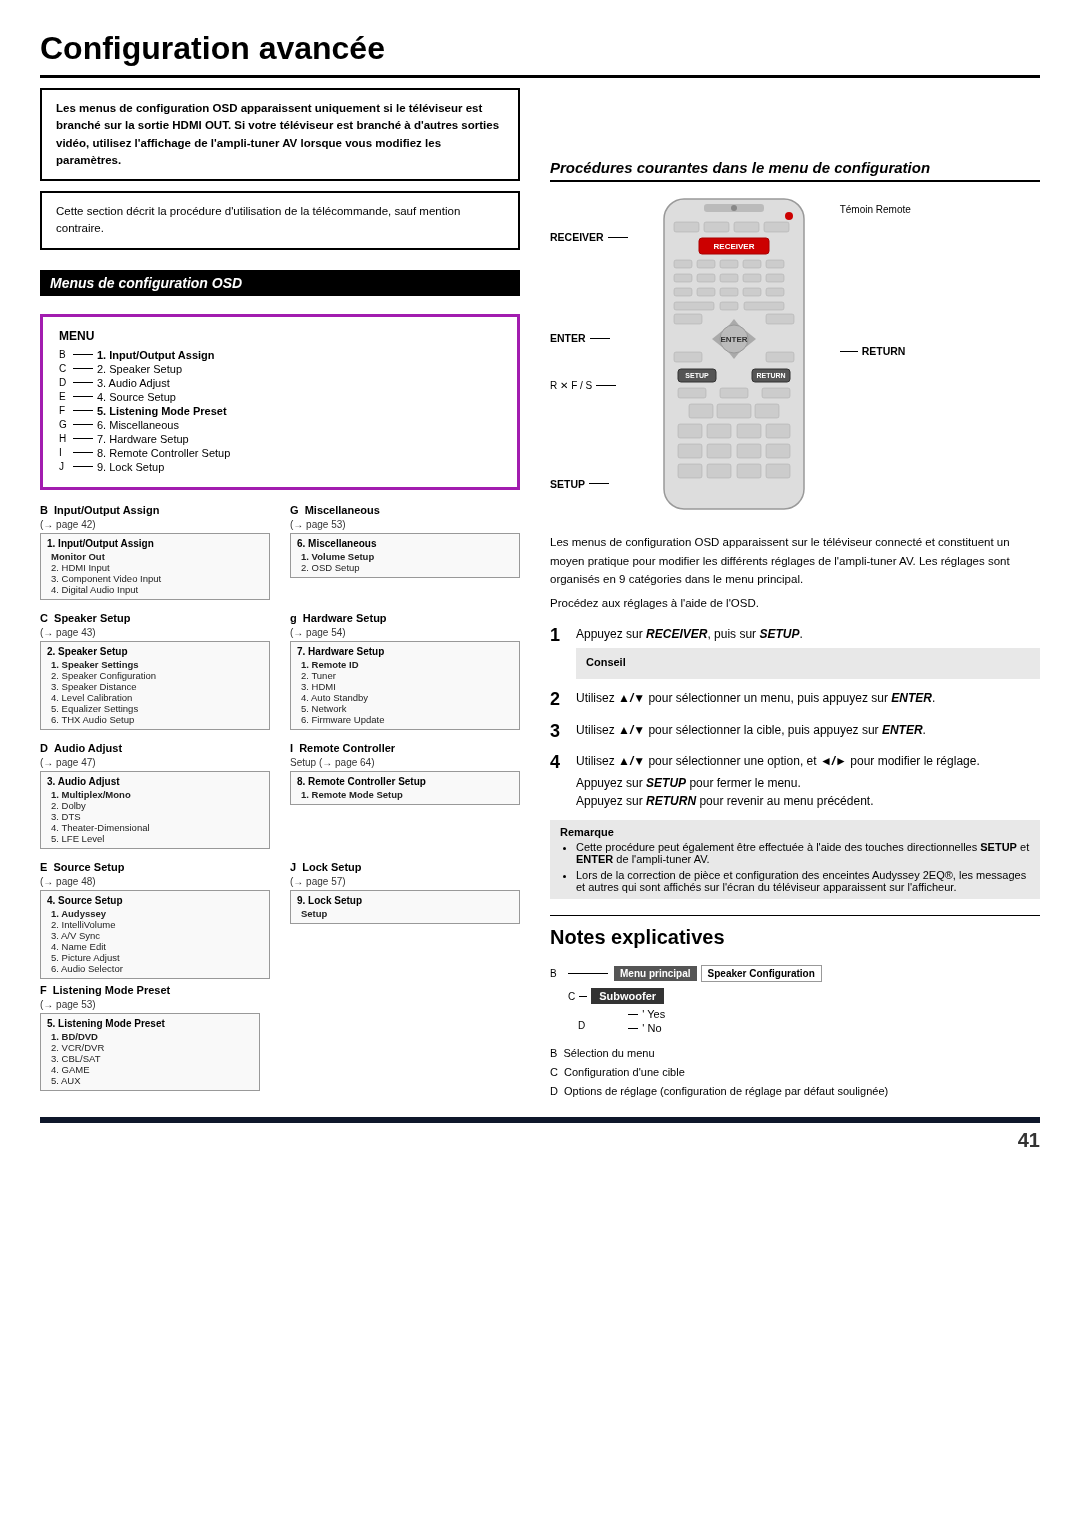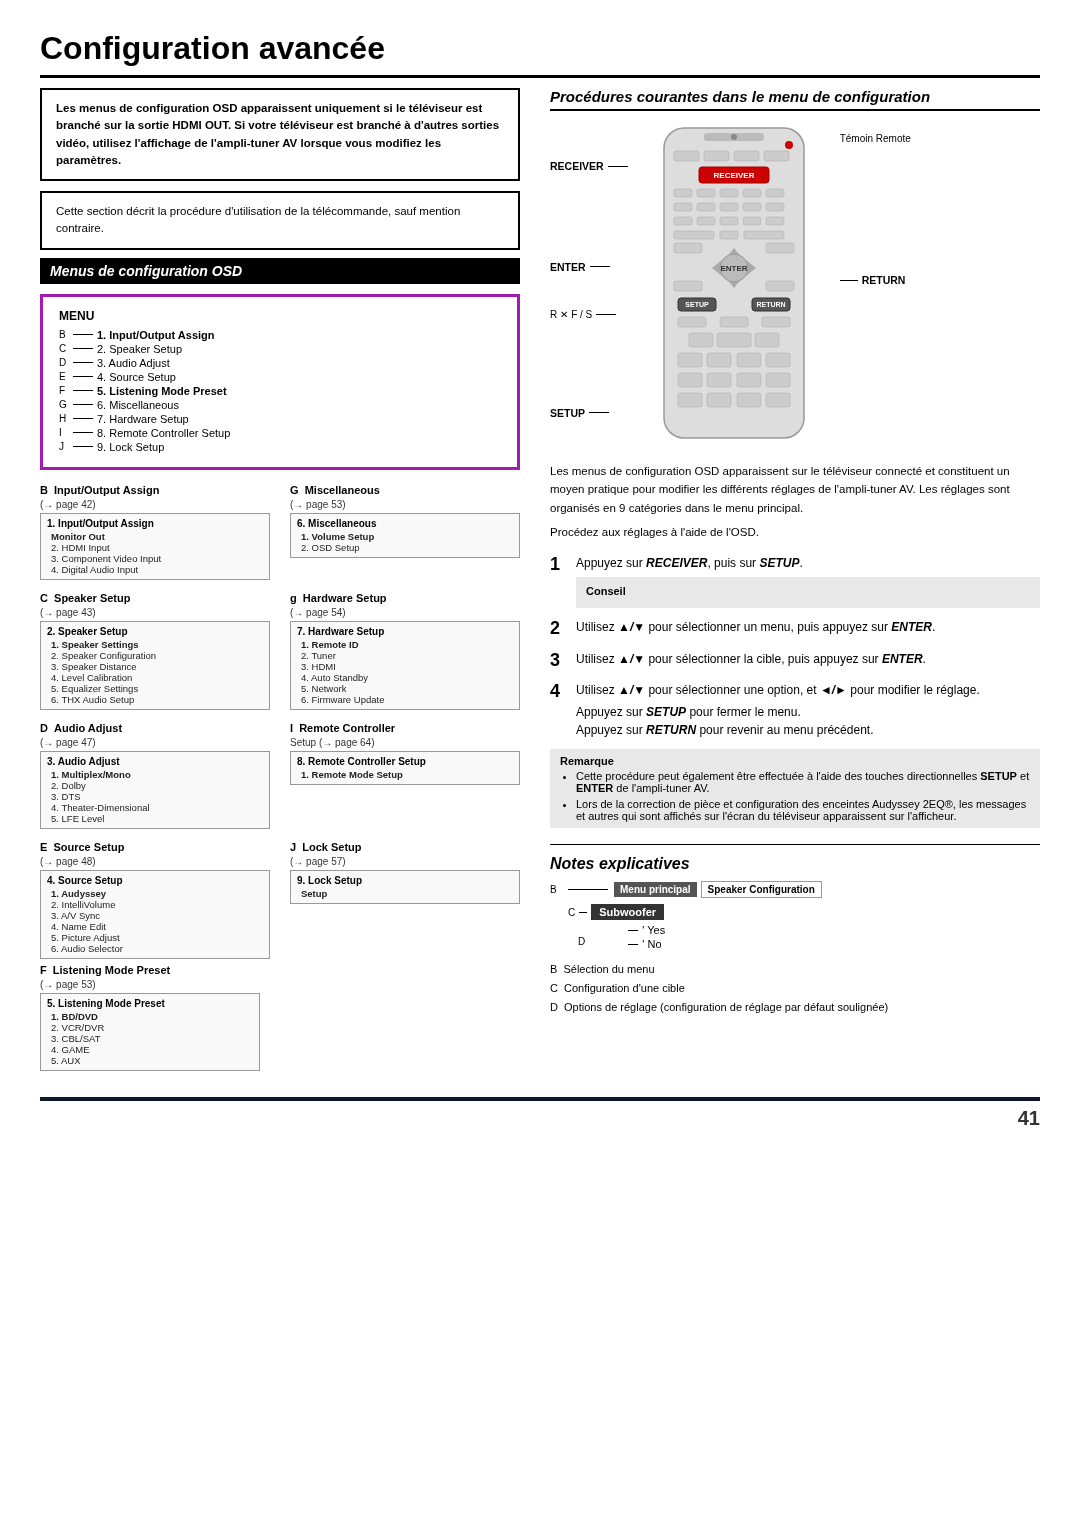--- a/index.html
+++ b/index.html
@@ -16,51 +16,52 @@
       font-size: 32px;
       font-weight: bold;
       margin-bottom: 8px;
       border-bottom: 3px solid #000;
       padding-bottom: 8px;
     }
     .main-layout {
       display: flex;
       gap: 30px;
       margin-top: 10px;
+      align-items: flex-end;
     }
     .left-col {
       width: 480px;
       flex-shrink: 0;
     }
     .right-col {
       flex: 1;
     }
     .intro-box-bold {
       border: 2px solid #000;
       padding: 10px 14px;
       margin-bottom: 10px;
       font-weight: bold;
       font-size: 11.5px;
       line-height: 1.5;
     }
     .intro-box-normal {
       border: 2px solid #000;
       padding: 10px 14px;
-      margin-bottom: 8px;
+      margin-bottom: 20px;
       font-size: 11.5px;
       line-height: 1.5;
     }
     .section-header {
       background: #000;
       color: #fff;
       font-size: 14px;
       font-weight: bold;
       font-style: italic;
       padding: 5px 10px;
-      margin-bottom: 10px;
+      margin-bottom: 18px;
     }
     .menu-diagram {
       border: 3px solid #a21caf;
       padding: 12px 16px;
       margin-bottom: 14px;
       font-size: 11px;
     }
     .menu-title {
       font-weight: bold;
       font-size: 12px;
@@ -174,24 +175,23 @@
     .remarque-box ul {
       list-style: disc;
       padding-left: 16px;
     }
     .notes-explicatives {
       margin-top: 16px;
       border-top: 1px solid #000;
       padding-top: 10px;
     }
     .notes-title {
-      font-size: 16px;
-      font-weight: bold;
-      margin-bottom: 8px;
-      font-style: italic;
+      font-size: 20px;
+      font-weight: bold;
+      margin-bottom: 16px;
     }
     .notes-diagram {
       font-size: 11px;
     }
     .notes-row {
       display: flex;
       align-items: center;
       margin-bottom: 4px;
     }
     .notes-letter {
@@ -666,15 +666,15 @@
           <div>C &nbsp;Configuration d'une cible</div>
           <div>D &nbsp;Options de réglage (configuration de réglage par défaut soulignée)</div>
         </div>
 
       </div>
     </div>
 
   </div>
 </div>
 
-<div style="display:flex; justify-content:flex-end; align-items:center; margin-top:16px; border-top:4px solid #0f172a; padding-top:6px;">
+<div style="display:flex; justify-content:flex-end; align-items:center; margin-top:16px; border-top:6px solid #0f172a; padding-top:6px;">
   <span style="font-size:20px; font-weight:bold; color:#333;">41</span>
 </div>
 
 </body></html>

